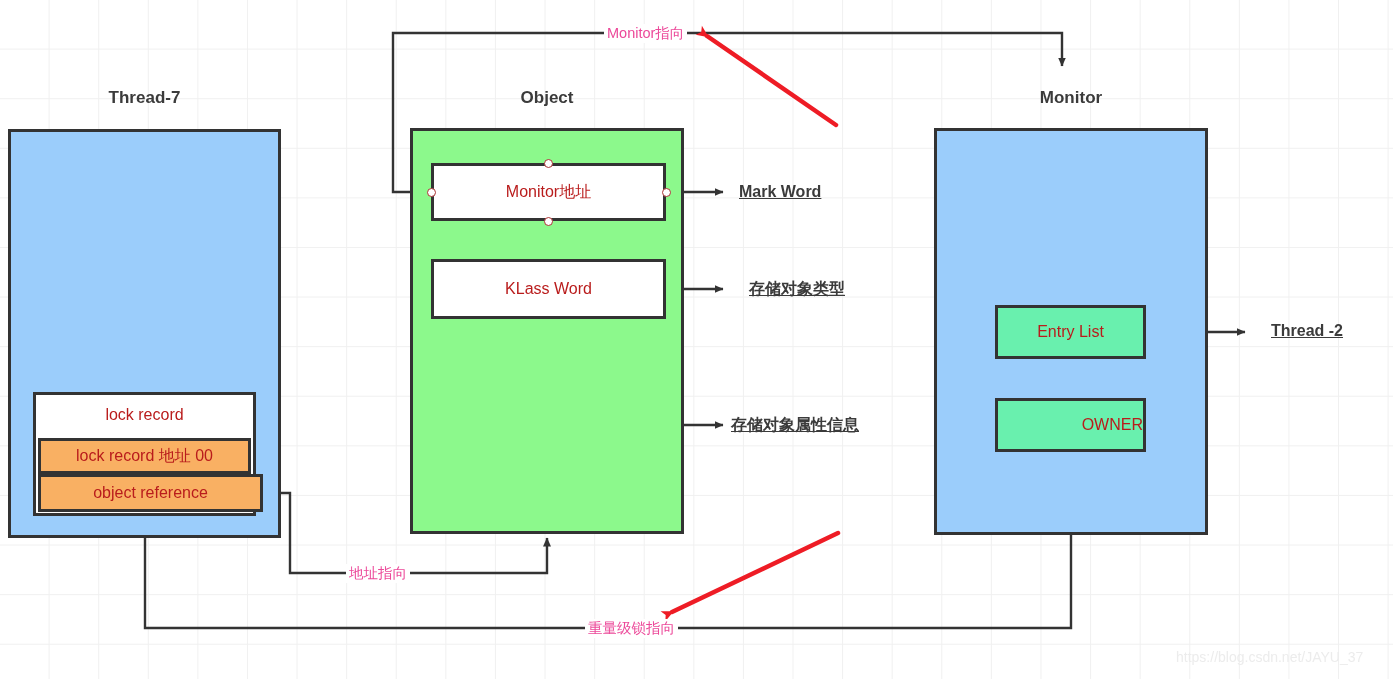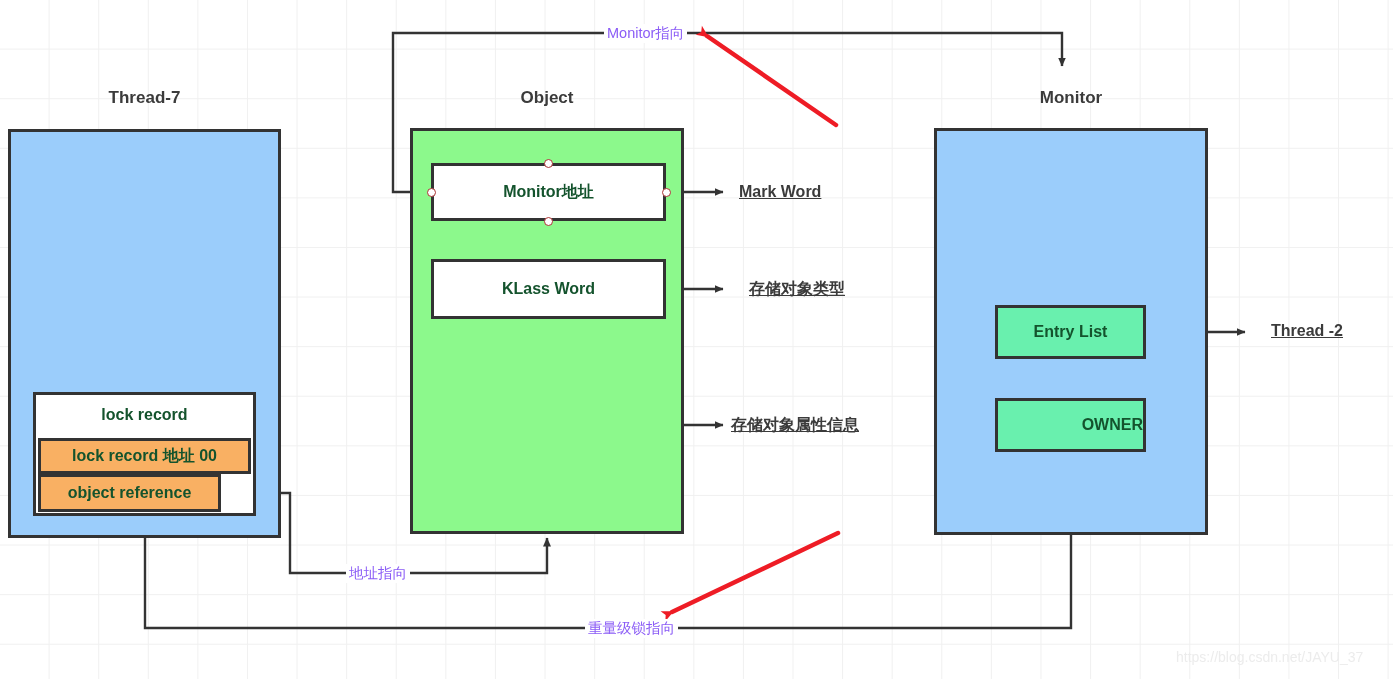--- a/index.html
+++ b/index.html
@@ -27,27 +27,27 @@
   .white{background:#ffffff;}
   .orange{background:#f9b063;}
   .lbl{
     position:absolute;
     color:#3b3b3b;
     font-weight:bold;
     white-space:nowrap;
   }
   .ctr{display:flex;align-items:center;justify-content:center;text-align:center;}
   .title{font-size:17px;font-weight:bold;color:#3b3b3b;}
-  .inner-label{font-size:16px;font-weight:bold;color:#14532d;}
+  .inner-label{font-size:16px;font-weight:normal;color:#b91c1c;}
   .side-label{font-size:16px;font-weight:bold;color:#3b3b3b;text-decoration:underline;}
   .edge-label{
     position:absolute;
     font-size:14.5px;
     font-weight:normal;
-    color:#8b5cf6;
+    color:#ec4899;
     background:#ffffff;
     padding:0 3px;
     white-space:nowrap;
   }
   .handle{
     position:absolute;
     width:9px;height:9px;
     border-radius:50%;
     background:#ffffff;
     border:1.5px solid #a33;
@@ -103,21 +103,21 @@
   <div class="lbl title" style="left:934px;top:88px;width:274px;text-align:center;">Monitor</div>
 
   <div class="box blue" style="left:8px;top:129px;width:273px;height:409px;"></div>
 
   <div class="box white" style="left:33px;top:392px;width:223px;height:124px;">
     <div class="lbl inner-label" style="left:0;top:11px;width:217px;text-align:center;">lock record</div>
   </div>
   <div class="box orange ctr" style="left:38px;top:438px;width:213px;height:36px;">
     <span class="inner-label">lock record 地址 00</span>
   </div>
-  <div class="box orange ctr" style="left:38px;top:474px;width:183px;height:38px;">
+  <div class="box orange ctr" style="left:38px;top:474px;width:225px;height:38px;">
     <span class="inner-label">object reference</span>
   </div>
 
   <div class="box green" style="left:410px;top:128px;width:274px;height:406px;"></div>
 
   <div class="box white ctr" style="left:431px;top:163px;width:235px;height:58px;">
     <span class="inner-label">Monitor地址</span>
   </div>
   <div class="handle" style="left:427px;top:188px;"></div>
   <div class="handle" style="left:544px;top:159px;"></div>

